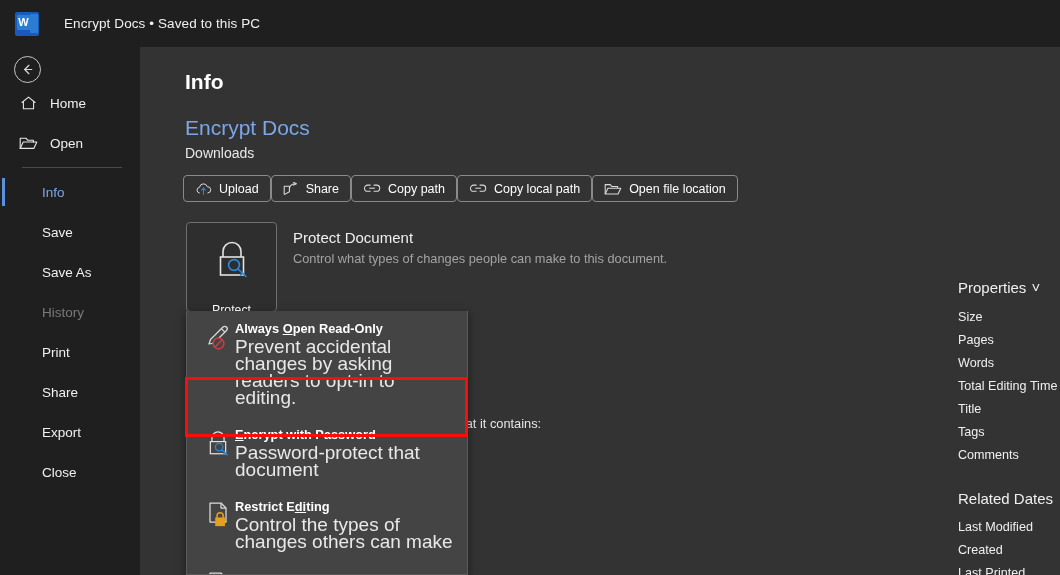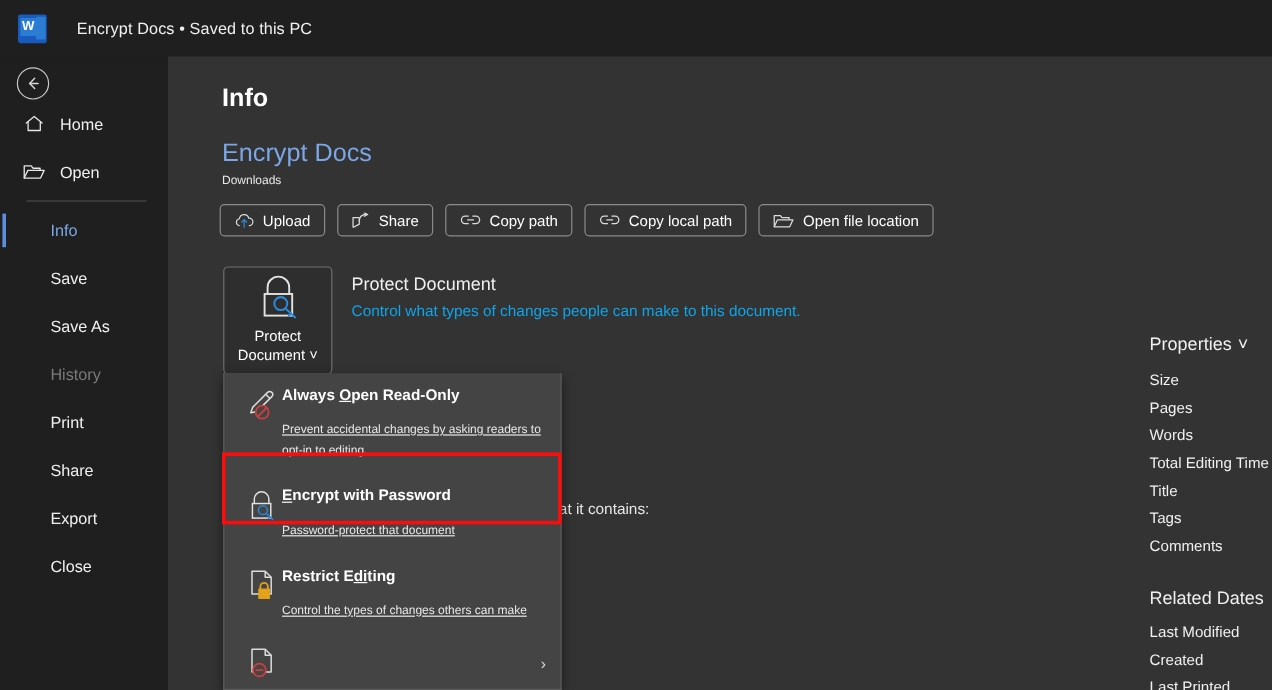--- a/index.html
+++ b/index.html
@@ -73,49 +73,49 @@
     position: absolute; left: 140px; top: 47px; width: 920px; height: 528px;
     background: #333333;
   }
   .page-title {
     margin: 23px 0 0 45px; font-size: 21px; font-weight: bold; color: #ffffff;
   }
   .doc-title {
     margin: 22px 0 0 45px; font-size: 21px; color: #7ba7e7; font-weight: 400;
   }
   .doc-loc {
-    margin: 5px 0 0 45px; font-size: 10px; color: #e8e8e8;
-  }
-
-  .btn-row { margin: 14px 0 0 43px; display: flex; gap: 10px; }
+    margin: 5px 0 0 45px; font-size: 14px; color: #e8e8e8;
+  }
+
+  .btn-row { margin: 14px 0 0 43px; display: flex; }
   .pill {
     height: 27px; border: 1px solid #8a8a8a; border-radius: 4px;
     background: #333333; color: #ffffff; font-size: 12.5px;
     display: flex; align-items: center; padding: 0 11px; gap: 7px;
     cursor: pointer; font-family: "Liberation Sans", sans-serif;
   }
 
   
   .protect-btn {
     position: absolute; left: 186px; top: 222px; width: 91px; height: 90px;
     border: 1px solid #6f6f6f; border-radius: 4px; background: #2e2e2e;
     display: flex; flex-direction: column; align-items: center;
-    justify-content: flex-start; padding-top: 5px; cursor: pointer;
+    justify-content: flex-start; padding-top: 17px; cursor: pointer; gap: 18px;
   }
   .protect-label {
     font-size: 12.3px; color: #ffffff; text-align: center; line-height: 16px;
     margin-top: 6px;
   }
   .protect-head {
     position: absolute; left: 293px; top: 229px;
     font-size: 15px; color: #f0f0f0;
   }
   .protect-desc {
     position: absolute; left: 293px; top: 251px;
-    font-size: 12.8px; color: #0ea5e9;
+    font-size: 12.8px; color: #a3a3a3;
   }
 
   
   .bg-line-1 {
     position: absolute; left: 293px; top: 369px; font-size: 12.8px; color: #e6e6e6;
   }
   .bg-line-2 {
     position: absolute; left: 293px; top: 492px; font-size: 12.8px; color: #e6e6e6;
   }
 
@@ -131,21 +131,21 @@
   .menu-ico {
     width: 34px; flex: 0 0 34px; display: flex; justify-content: center;
     padding-top: 2px;
   }
   .menu-body { flex: 1; }
   .menu-title {
     font-size: 12.8px; font-weight: bold; color: #ffffff; line-height: 17px;
   }
   .menu-title u { text-decoration: underline; }
   .menu-desc {
-    font-size: 10px; color: #e8e8e8; line-height: 17px; margin-top: 13px; text-decoration: underline;
+    font-size: 19px; color: #e8e8e8; line-height: 17px; margin-top: 1px;
   }
   .menu-arrow {
     position: absolute; right: 12px; top: 50%; transform: translateY(-50%);
     color: #dcdcdc; font-size: 13px;
   }
 
   
   .hl-box {
     position: absolute; left: 185px; top: 377px; width: 283px; height: 60px;
     border: 3px solid #fb0d0d; pointer-events: none; z-index: 20;

